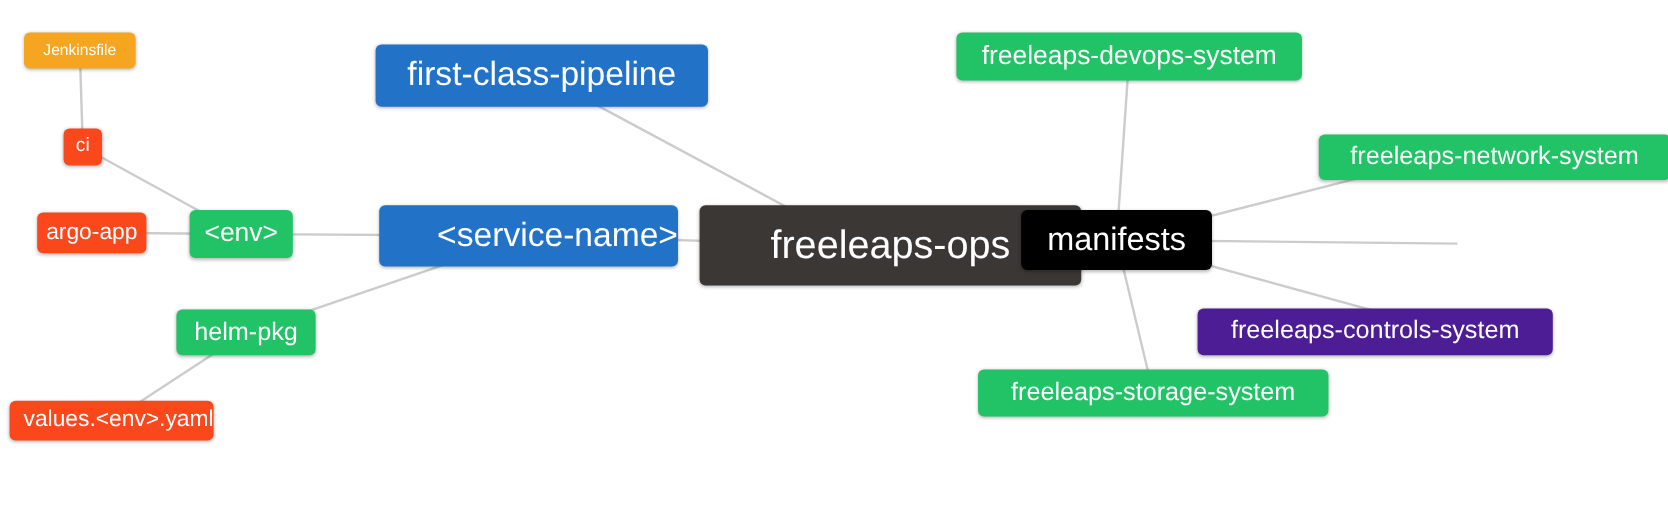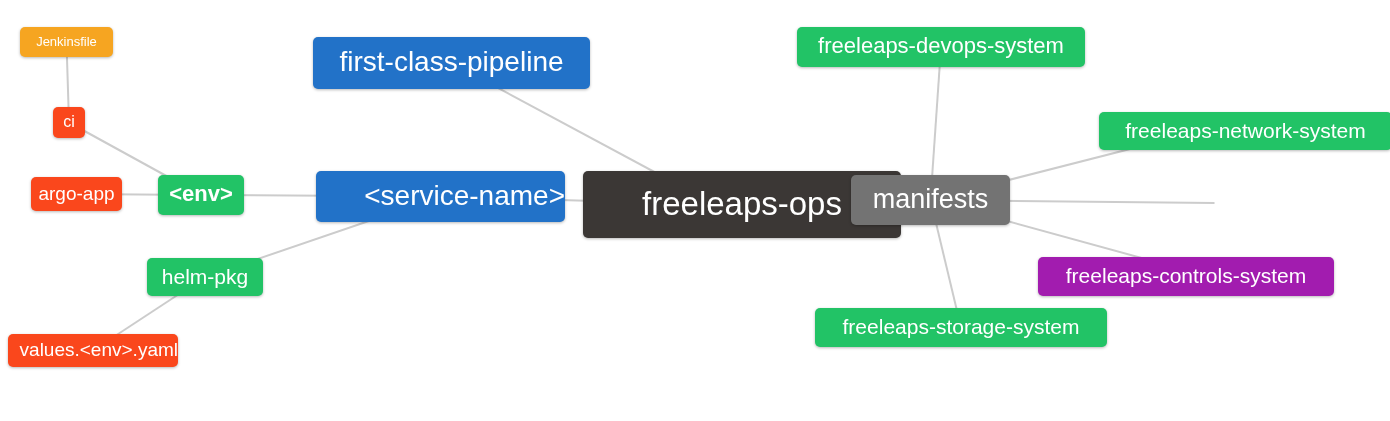--- a/index.html
+++ b/index.html
@@ -64,46 +64,46 @@
 
 <div class="node" style="left: 20px; top: 27px; width: 93px; height: 30px; font-size: 13px; background: rgb(246, 165, 33); color: rgb(255, 255, 255);">
       <span>Jenkinsfile</span>
     </div>
     <div class="node" style="left: 53px; top: 107px; width: 32px; height: 31px; font-size: 16px; background: rgb(250, 71, 28); color: rgb(255, 255, 255);">
       <span>ci</span>
     </div>
     <div class="node" style="left: 31px; top: 177px; width: 91px; height: 34px; font-size: 19px; background: rgb(250, 71, 28); color: rgb(255, 255, 255);">
       <span>argo-app</span>
     </div>
-    <div class="node" style="left: 158px; top: 175px; width: 86px; height: 40px; font-size: 22px; background: rgb(34, 195, 102); color: rgb(255, 255, 255); font-weight: bold;">
+    <div class="node" style="left: 158px; top: 175px; width: 86px; height: 40px; font-size: 22px; background: rgb(34, 195, 102); color: rgb(255, 255, 255);">
       <span>&lt;env&gt;</span>
     </div>
     <div class="node" style="left: 147px; top: 258px; width: 116px; height: 38px; font-size: 21px; background: rgb(34, 195, 102); color: rgb(255, 255, 255);">
       <span>helm-pkg</span>
     </div>
     <div class="node" style="left: 8px; top: 334px; width: 170px; height: 33px; font-size: 19px; background: rgb(250, 71, 28); color: rgb(255, 255, 255); justify-content: flex-end;">
       <span>values.&lt;env&gt;.yaml</span>
     </div>
     <div class="node" style="left: 313px; top: 37px; width: 277px; height: 52px; font-size: 28px; background: rgb(34, 114, 200); color: rgb(255, 255, 255);">
       <span>first-class-pipeline</span>
     </div>
     <div class="node" style="left: 316px; top: 171px; width: 249px; height: 51px; font-size: 28px; background: rgb(34, 114, 200); color: rgb(255, 255, 255); justify-content: flex-end;">
       <span>&lt;service-name&gt;</span>
     </div>
     <div class="node" style="left: 583px; top: 171px; width: 318px; height: 67px; font-size: 33px; background: rgb(59, 55, 53); color: rgb(255, 255, 255);">
       <span>freeleaps-ops</span>
     </div>
-    <div class="node" style="left: 851px; top: 175px; width: 159px; height: 50px; font-size: 27px; background: #737373; color: rgb(255, 255, 255);">
+    <div class="node" style="left: 851px; top: 175px; width: 159px; height: 50px; font-size: 27px; background: #000000; color: rgb(255, 255, 255);">
       <span>manifests</span>
     </div>
     <div class="node" style="left: 797px; top: 27px; width: 288px; height: 40px; font-size: 22px; background: rgb(34, 195, 102); color: rgb(255, 255, 255);">
       <span>freeleaps-devops-system</span>
     </div>
     <div class="node" style="left: 1054px; top: 112px; width: 293px; height: 38px; font-size: 21px; background: rgb(34, 195, 102); color: rgb(255, 255, 255); margin-left: 45px;">
       <span>freeleaps-network-system</span>
     </div>
-    <div class="node" style="left: 1038px; top: 257px; width: 296px; height: 39px; font-size: 21px; background: #a21caf; color: rgb(255, 255, 255);">
+    <div class="node" style="left: 998px; top: 257px; width: 296px; height: 39px; font-size: 21px; background: #4c1d95; color: rgb(255, 255, 255);">
       <span>freeleaps-controls-system</span>
     </div>
     <div class="node" style="left: 815px; top: 308px; width: 292px; height: 39px; font-size: 21px; background: rgb(34, 195, 102); color: rgb(255, 255, 255);">
       <span>freeleaps-storage-system</span>
     </div>
   </div>
 
 </body></html>

